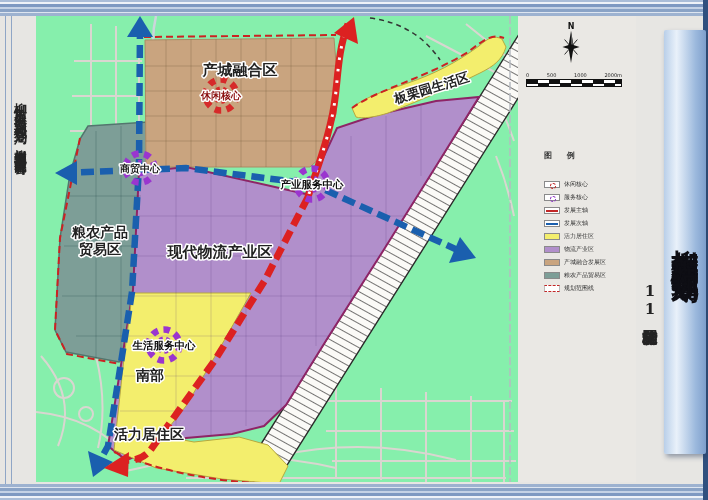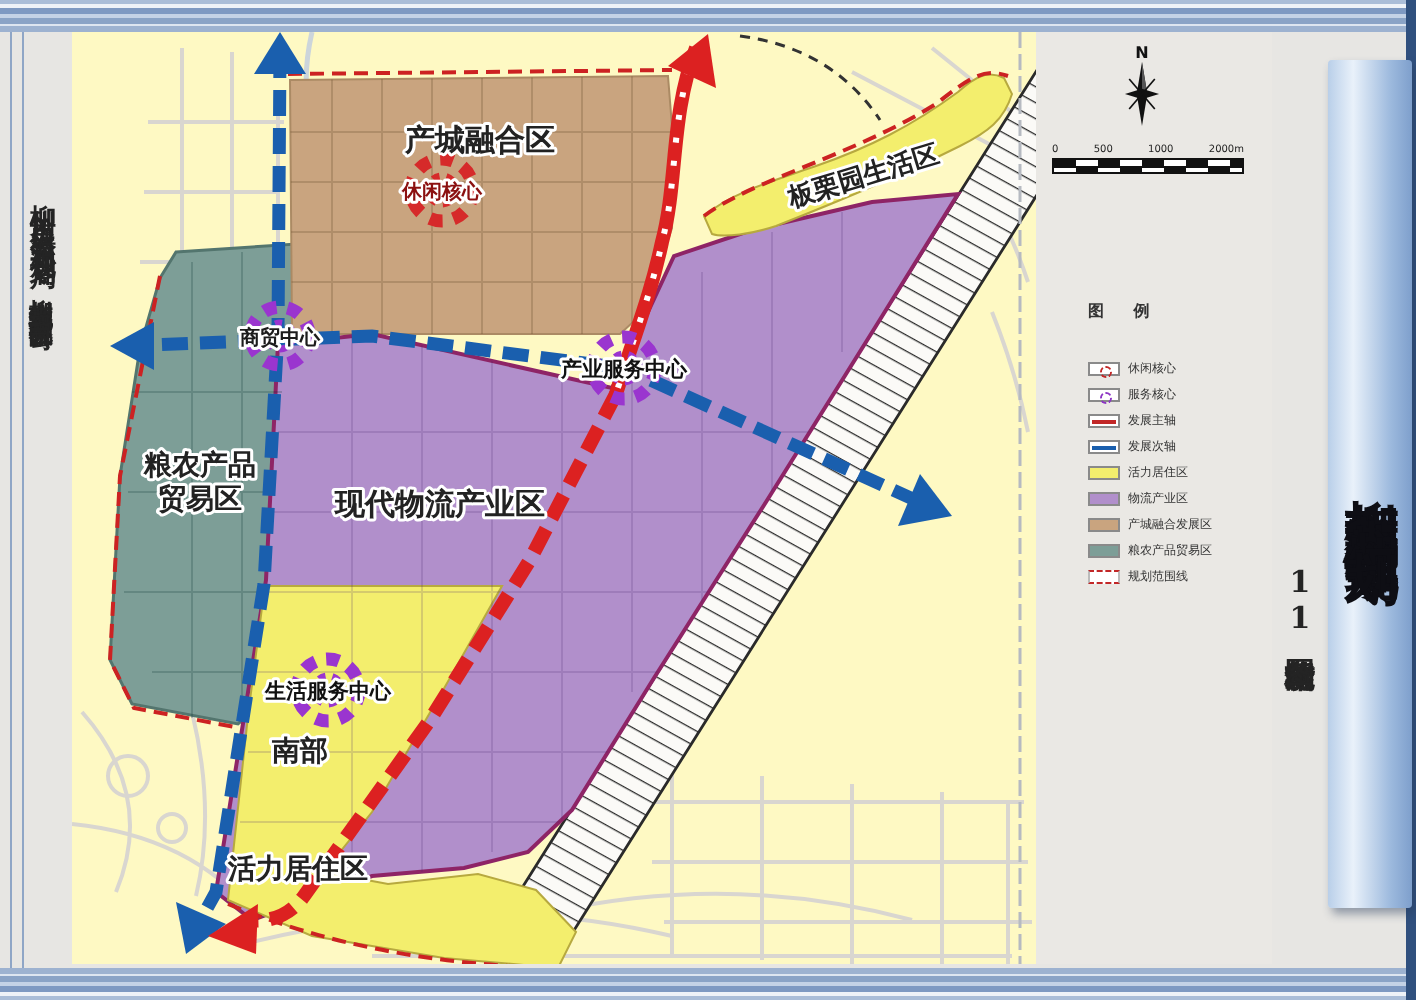--- a/index.html
+++ b/index.html
@@ -16,21 +16,21 @@
     border-left:1.5px solid #8fa6c6;border-right:1.5px solid #8fa6c6;}
   
   #left-col{position:absolute;left:11px;top:92px;height:388px;display:flex;
     flex-direction:column;gap:14px;align-items:center;}
   .v-cal{writing-mode:vertical-rl;text-orientation:upright;
     font-family:"DejaVu Serif","Liberation Serif",serif;font-weight:700;color:#242424;}
   #agency-1{font-size:13px;letter-spacing:3px;}
   #agency-2{font-size:12px;letter-spacing:1px;}
   
   #map-area{position:absolute;left:36px;top:16px;width:482px;height:466px;
-    background:#fef9c3;overflow:hidden;}
+    background:#86efac;overflow:hidden;}
   
   #side-panel{position:absolute;left:518px;top:16px;width:118px;height:466px;background:#eae8e4;}
   #compass{position:absolute;left:38px;top:6px;width:30px;text-align:center;}
   #compass .n{font-size:8px;font-weight:700;color:#111;}
   #scalebar{position:absolute;left:8px;top:56px;width:96px;}
   #scalebar .labels{display:flex;justify-content:space-between;font-size:5px;color:#222;
     margin-bottom:1px;}
   #scalebar .bar1{height:2.5px;border:1px solid #111;border-bottom:none;
     background:repeating-linear-gradient(90deg,#111 0 11px,#fff 11px 22px);}
   #scalebar .bar2{height:2.5px;border:1px solid #111;

